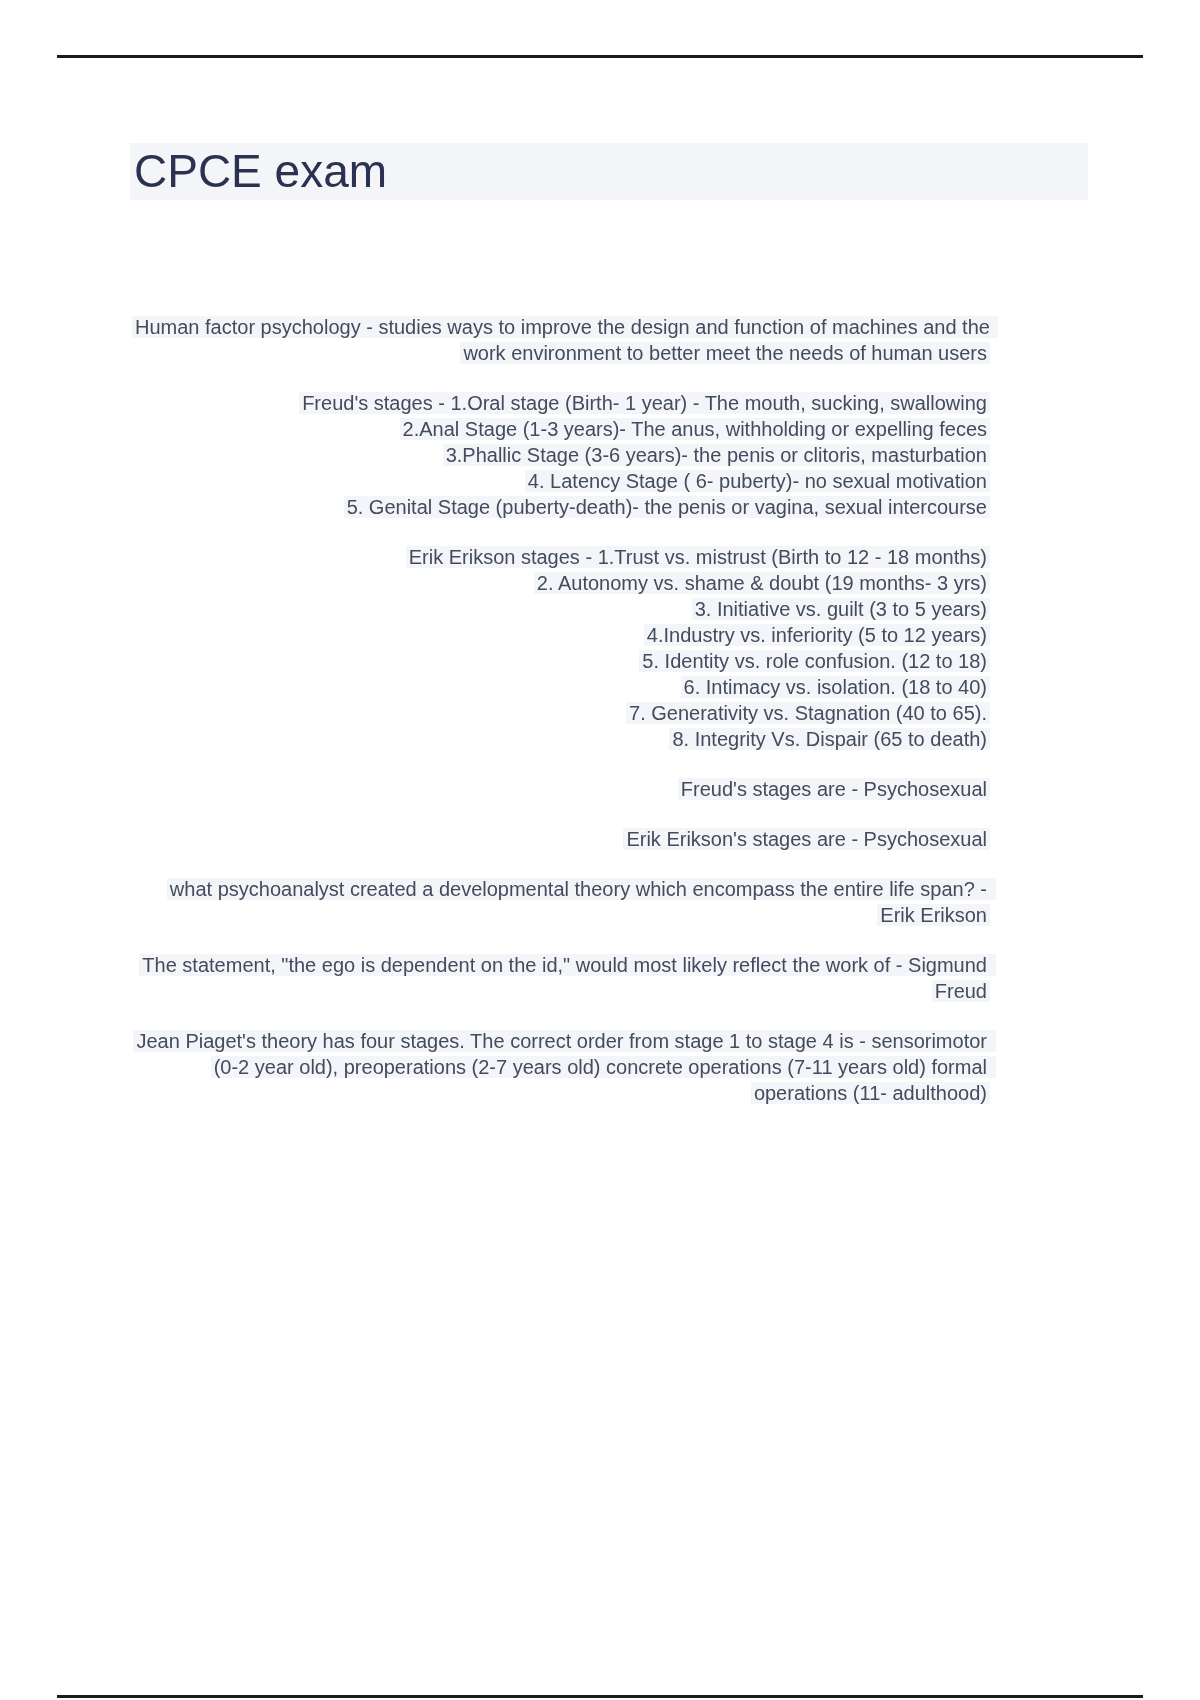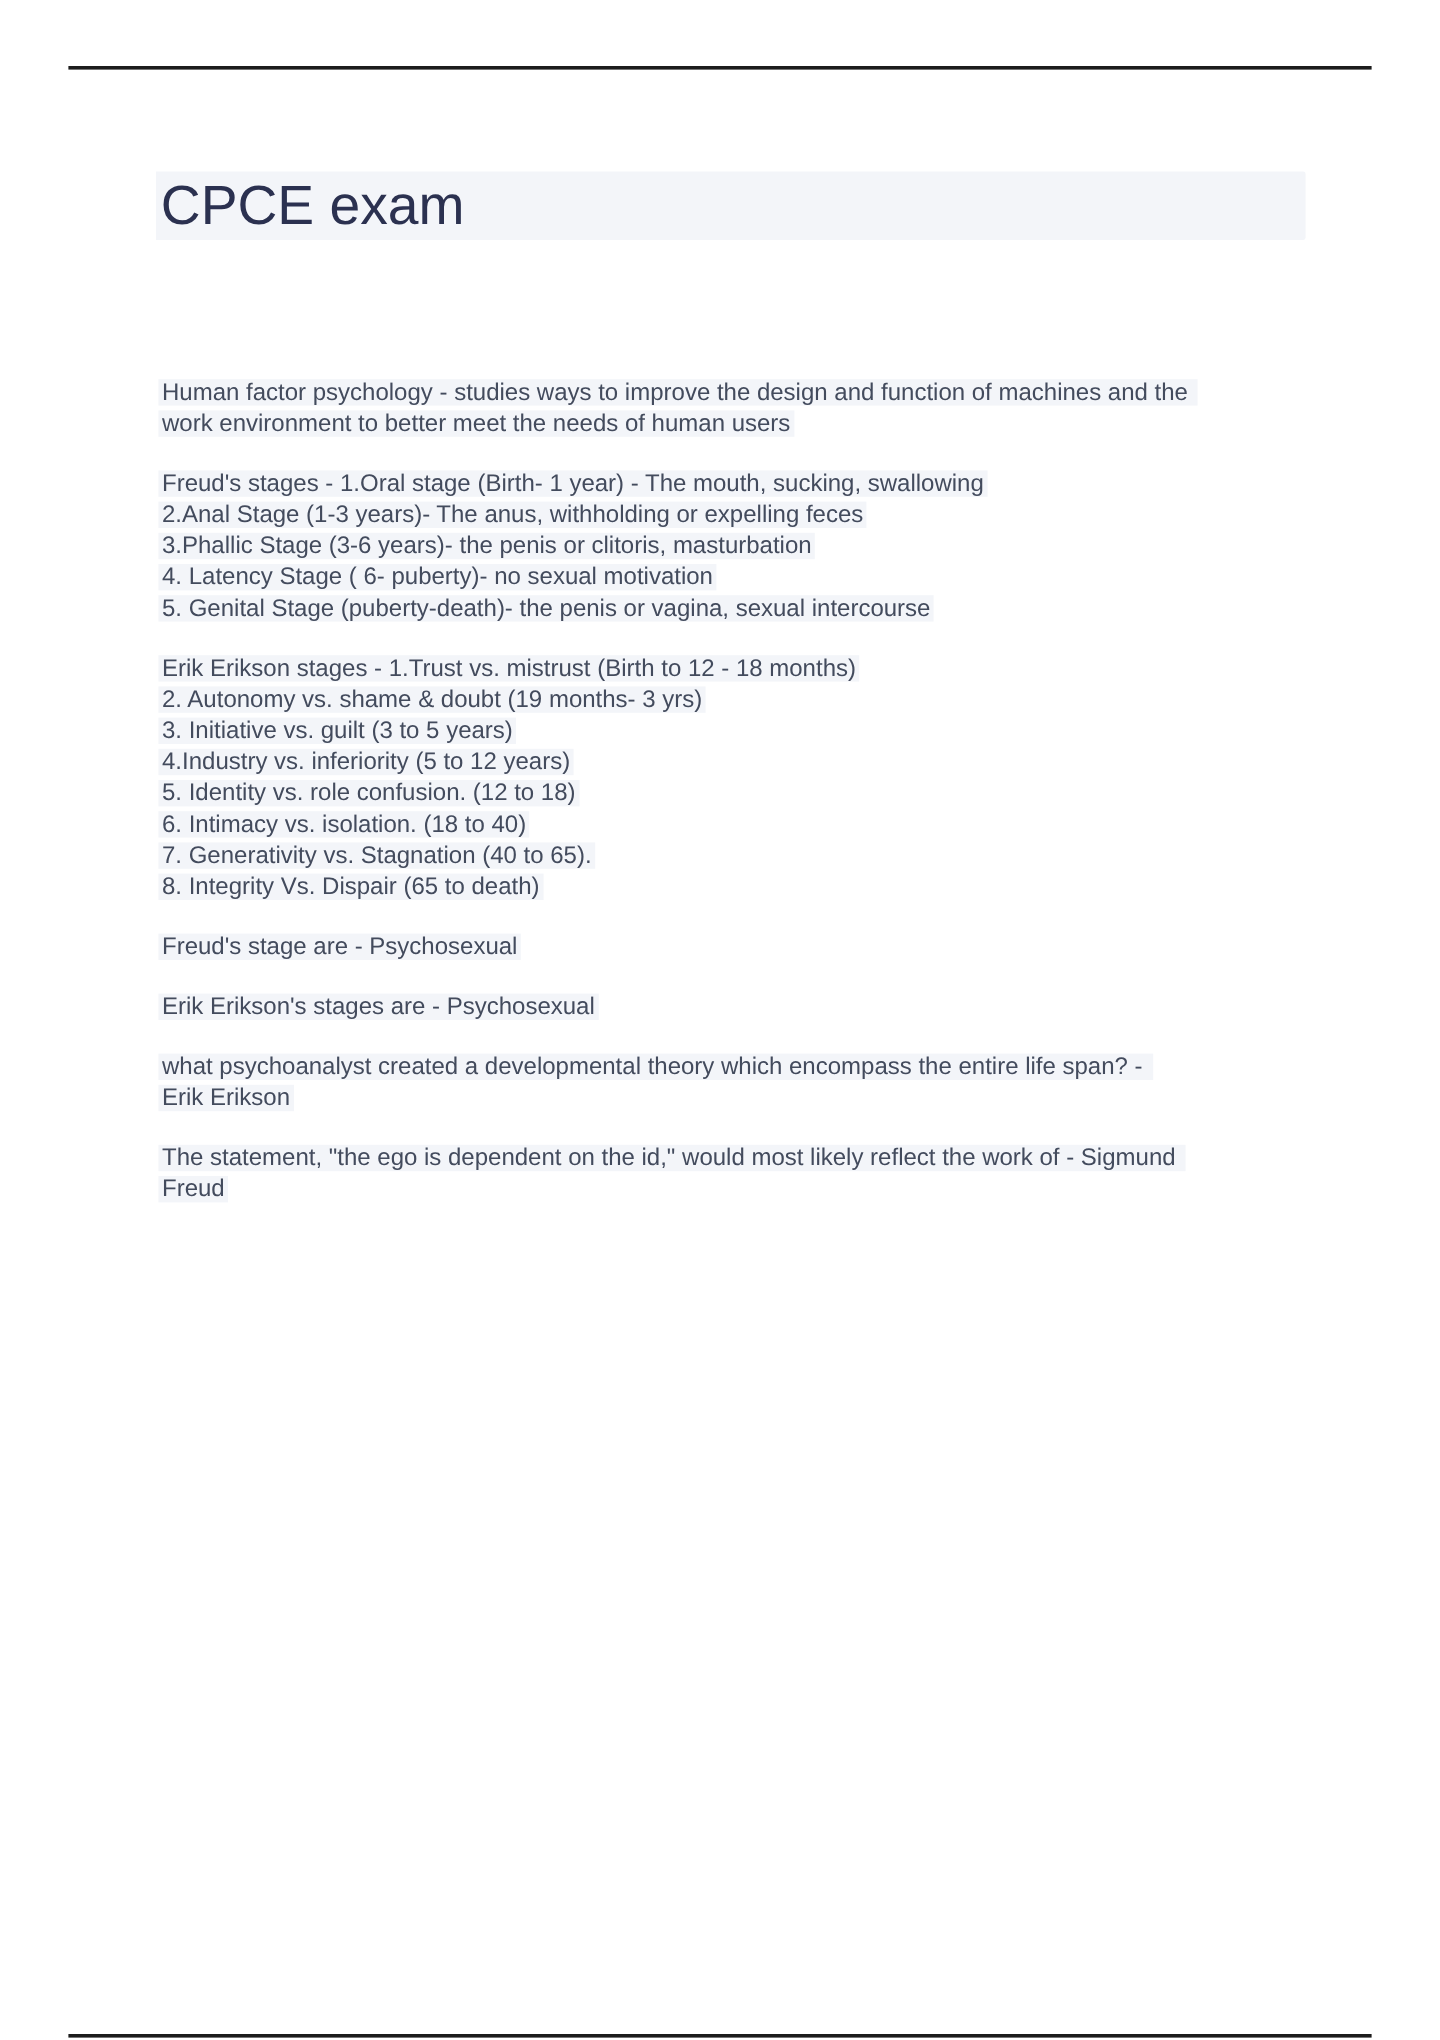--- a/index.html
+++ b/index.html
@@ -43,20 +43,21 @@
     top: 314px;
     left: 132px;
     width: 858px;
   }
   .content p {
     margin: 0 0 24px 0;
     font-size: 20px;
     line-height: 26px;
     color: #434b5d;
     white-space: pre-wrap;
+    text-align: right;
   }
   .hl {
     background: #f3f5f9;
     padding: 0 3px;
     -webkit-box-decoration-break: clone;
     box-decoration-break: clone;
   }
 </style>
 </head>
 <body>
@@ -77,21 +78,22 @@
 4. Latency Stage ( 6- puberty)- no sexual motivation
 5. Genital Stage (puberty-death)- the penis or vagina, sexual intercourse</span></p>
     <p><span class="hl">Erik Erikson stages - 1.Trust vs. mistrust (Birth to 12 - 18 months)
 2. Autonomy vs. shame &amp; doubt (19 months- 3 yrs)
 3. Initiative vs. guilt (3 to 5 years)
 4.Industry vs. inferiority (5 to 12 years)
 5. Identity vs. role confusion. (12 to 18)
 6. Intimacy vs. isolation. (18 to 40)
 7. Generativity vs. Stagnation (40 to 65).
 8. Integrity Vs. Dispair (65 to death)</span></p>
-    <p><span class="hl">Freud's stage are - Psychosexual</span></p>
+    <p><span class="hl">Freud's stages are - Psychosexual</span></p>
     <p><span class="hl">Erik Erikson's stages are - Psychosexual</span></p>
     <p><span class="hl">what psychoanalyst created a developmental theory which encompass the entire life span? - Erik Erikson</span></p>
     <p><span class="hl">The statement, "the ego is dependent on the id," would most likely reflect the work of - Sigmund Freud</span></p>
+    <p><span class="hl">Jean Piaget's theory has four stages. The correct order from stage 1 to stage 4 is - sensorimotor (0-2 year old), preoperations (2-7 years old) concrete operations (7-11 years old) formal operations (11- adulthood)</span></p>
   </div>
 
   <div class="rule rule-bottom"></div>
 
 </div>
 
 </body></html>

